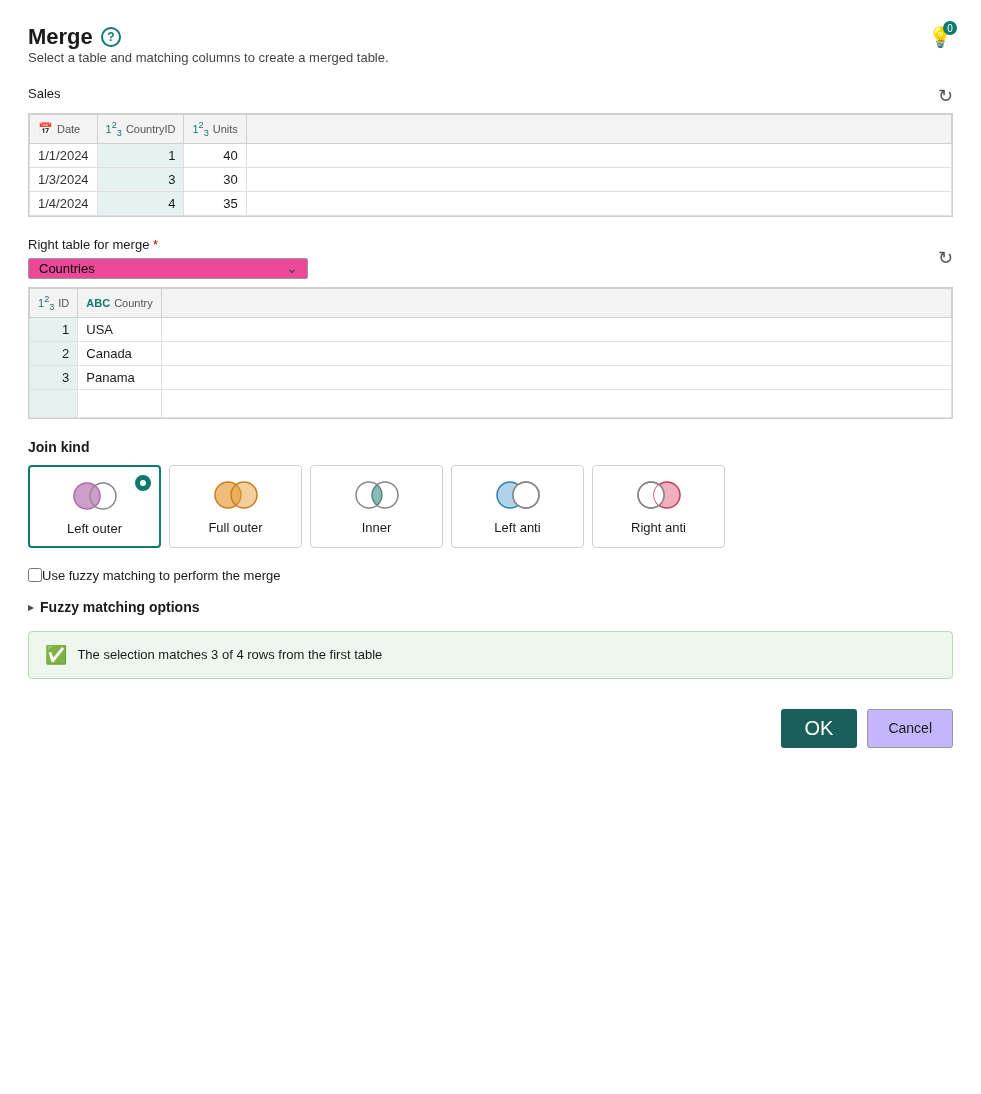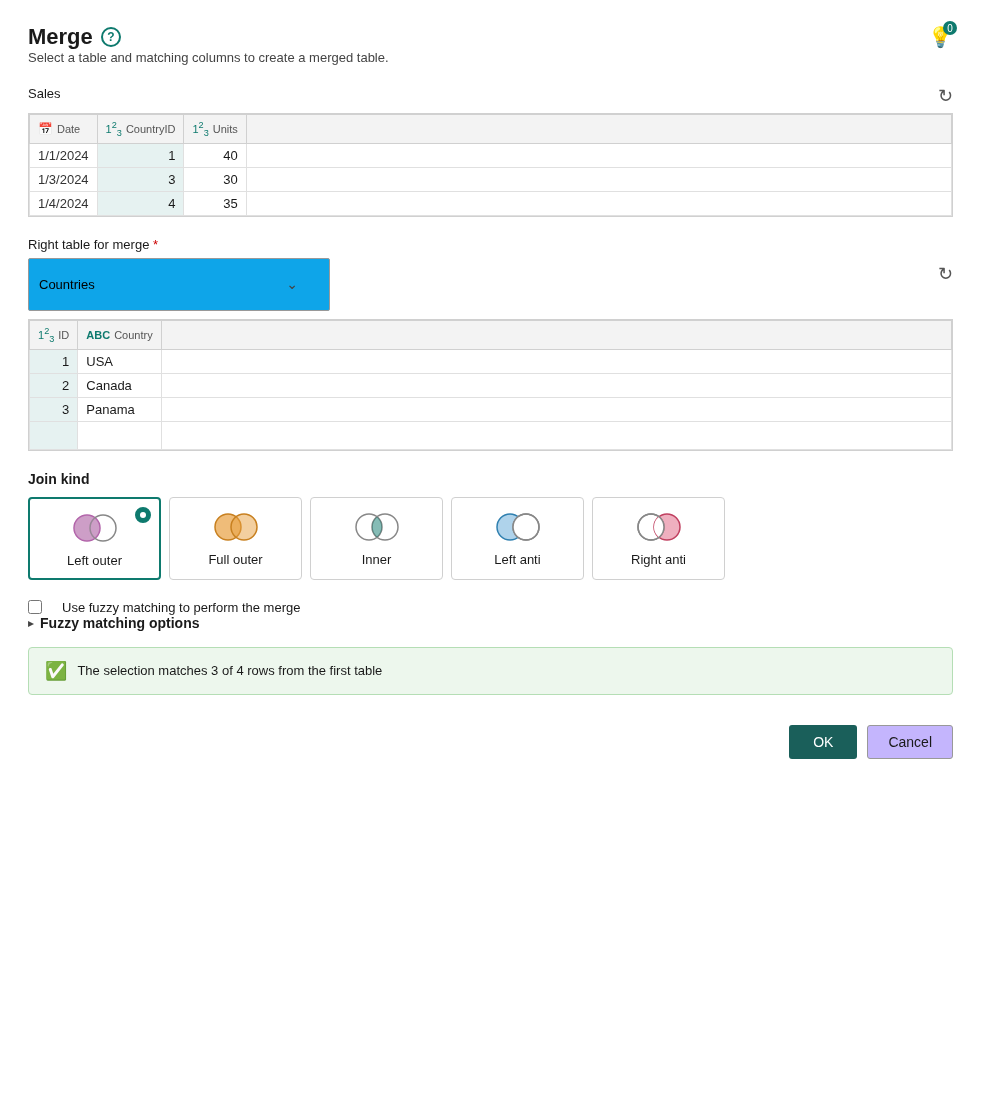--- a/index.html
+++ b/index.html
@@ -134,25 +134,25 @@
     .required-star {
       color: #c00;
     }
     .dropdown-row {
       display: flex;
       align-items: center;
       justify-content: space-between;
       margin-bottom: 8px;
     }
     .dropdown-select {
-      width: 302px;
-      padding: 18px 10px;
+      width: 280px;
+      padding: 2px 10px;
       border: 1px solid #999;
       border-radius: 2px;
-      background: #0ea5e9;
+      background: #ec4899;
       font-size: 13px;
       appearance: none;
       -webkit-appearance: none;
       background-image: none;
     }
     .dropdown-wrapper {
       position: relative;
       width: 280px;
     }
     .dropdown-arrow {
@@ -215,21 +215,22 @@
       text-align: center;
     }
 
     
     svg.venn { width: 52px; height: 38px; }
 
     
     .checkbox-row {
       display: flex;
       align-items: flex-start;
-      gap: 20px;
+      gap: 0;
+      margin-bottom: 16px;
     }
     .checkbox-row input[type=checkbox] {
       width: 14px; height: 14px;
     }
     .checkbox-label {
       font-size: 13px;
     }
 
     
     .fuzzy-options-row {
@@ -270,21 +271,21 @@
       display: flex;
       justify-content: flex-end;
       gap: 10px;
     }
     .btn-ok {
       background: #1a5f5a;
       color: white;
       border: none;
       border-radius: 3px;
       padding: 8px 24px;
-      font-size: 14px;
+      font-size: 20px;
       font-weight: 500;
       cursor: pointer;
     }
     .btn-cancel {
       background: #c4b5fd;
       color: #1a1a1a;
       border: 1px solid #999;
       border-radius: 3px;
       padding: 8px 20px;
       font-size: 14px;

